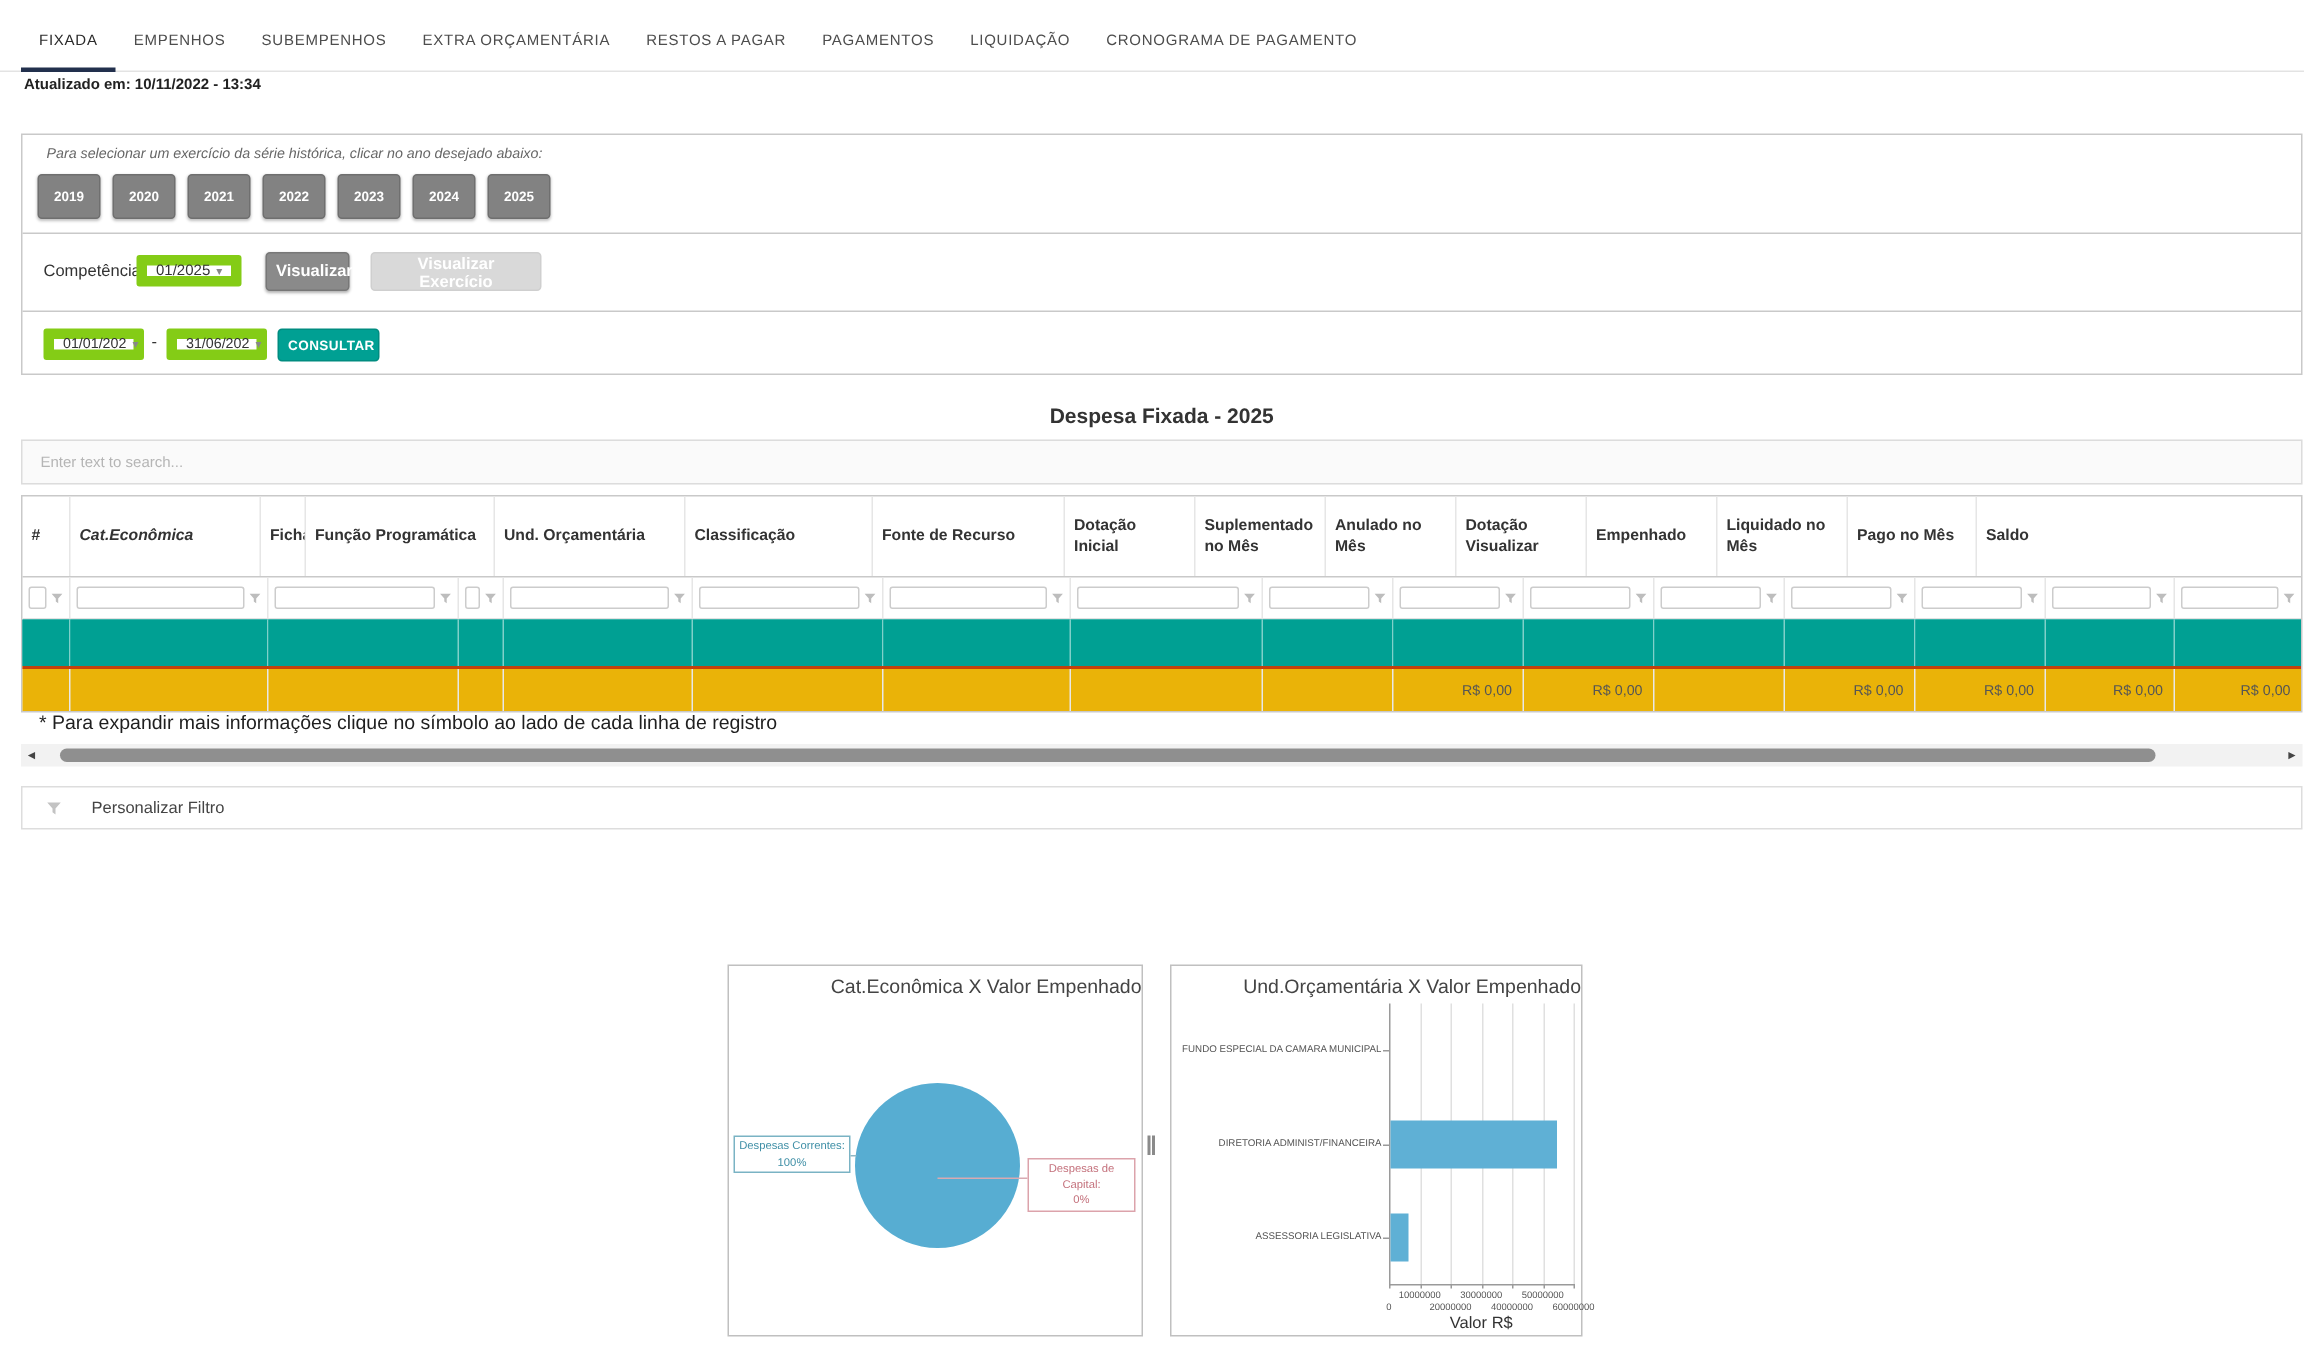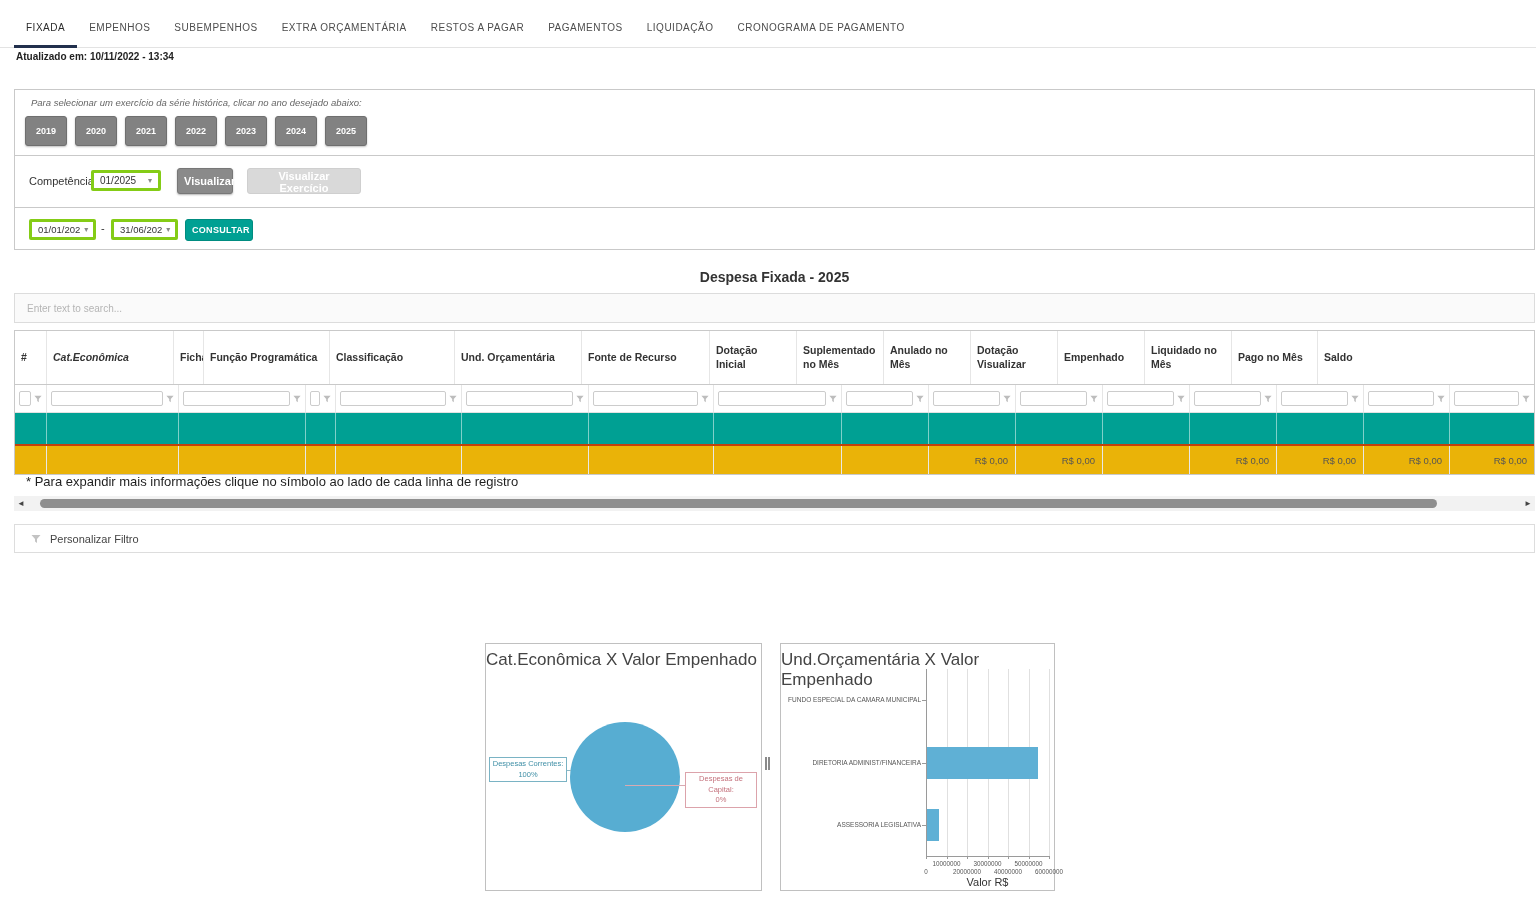--- a/index.html
+++ b/index.html
@@ -15,21 +15,21 @@
   .updated{position:absolute;left:16px;top:51px;font-size:10px;font-weight:bold;color:#222;}
 
   
   .panel{position:absolute;left:14px;top:89px;width:1521px;height:161px;border:1px solid #c9c9c9;box-sizing:border-box;background:#fff;}
   .sec-years{position:absolute;left:0;top:0;width:100%;height:66px;border-bottom:1px solid #c9c9c9;box-sizing:border-box;}
   .instruction{position:absolute;left:16px;top:7px;font-size:9.5px;font-style:italic;color:#666;}
   .years{position:absolute;left:10px;top:26px;display:flex;gap:8px;}
   .year-btn{width:42px;height:30px;background:#828282;border:1px solid #6f6f6f;border-radius:3px;color:#fff;font-weight:bold;font-size:9px;font-family:inherit;cursor:pointer;box-shadow:0 1px 2px rgba(0,0,0,.25);}
   .sec-comp{position:absolute;left:0;top:66px;width:100%;height:52px;border-bottom:1px solid #c9c9c9;box-sizing:border-box;}
   .comp-label{position:absolute;left:14px;top:19px;font-size:11px;color:#333;}
-  .select{border:3px solid #84cc16;border-radius:2px;background:#fff;display:flex;align-items:center;justify-content:space-between;font-size:10px;color:#333;padding:0 6px;box-sizing:border-box;cursor:pointer;}
+  .select{border:7px solid #84cc16;border-radius:2px;background:#fff;display:flex;align-items:center;justify-content:space-between;font-size:10px;color:#333;padding:0 6px;box-sizing:border-box;cursor:pointer;}
   .caret{color:#888;font-size:8px;margin-left:4px;}
   .comp-select{position:absolute;left:76px;top:14px;width:70px;height:21px;}
   .btn-gray{position:absolute;left:162px;top:12px;width:56px;height:26px;background:#8a8a8a;border:1px solid #777;border-radius:3px;color:#fff;font-weight:bold;font-size:11px;font-family:inherit;cursor:pointer;box-shadow:0 1px 2px rgba(0,0,0,.3);}
   .btn-light{position:absolute;left:232px;top:12px;width:114px;height:26px;background:#d9d9d9;border:1px solid #cfcfcf;border-radius:3px;color:#fff;font-weight:bold;font-size:11px;font-family:inherit;cursor:default;}
   .sec-dates{position:absolute;left:0;top:118px;width:100%;height:42px;}
   .date-select{position:absolute;top:11px;width:67px;height:21px;font-size:9.5px;}
   .date-from{left:14px;}
   .date-to{left:96px;}
   .dash{position:absolute;left:86px;top:14px;font-size:11px;color:#333;}
   .btn-teal{position:absolute;left:170px;top:11px;width:68px;height:22px;background:#00a093;border:1px solid #008c80;border-radius:3px;color:#fff;font-weight:bold;font-size:9px;letter-spacing:.3px;font-family:inherit;cursor:pointer;}
@@ -57,28 +57,28 @@
   .g-sumcell{height:28px;display:flex;align-items:center;justify-content:flex-end;padding:0 7px;font-size:9.5px;color:#555;border-right:1px solid #e8e8e8;}
 
   .grid-note{position:absolute;left:26px;top:474px;font-size:13px;color:#1f1f1f;}
 
   .hscroll{position:absolute;left:14px;top:496px;width:1521px;height:15px;background:#f2f2f2;}
   .hs-arrow{position:absolute;top:0;width:14px;height:15px;display:flex;align-items:center;justify-content:center;font-size:8px;color:#444;cursor:pointer;}
   .hs-arrow.left{left:0;}
   .hs-arrow.right{right:0;}
   .hs-thumb{position:absolute;left:26px;top:3px;width:1397px;height:9px;background:#8f8f8f;border-radius:5px;cursor:pointer;}
 
-  .pf-bar{position:absolute;left:14px;top:524px;width:1521px;height:29px;border:1px solid #ddd;box-sizing:border-box;display:flex;align-items:center;padding-left:16px;gap:9px;background:#fff;cursor:pointer;}
+  .pf-bar{position:absolute;left:14px;top:524px;width:1521px;height:29px;border:1px solid #ddd;box-sizing:border-box;display:flex;align-items:center;padding-left:16px;gap:20px;background:#fff;cursor:pointer;}
   .pf-label{font-size:11px;color:#444;}
 
   
   .chart-panel{position:absolute;top:643px;height:248px;border:1px solid #c0c0c0;background:#fff;box-sizing:border-box;}
   .pie-panel{left:485px;width:277px;}
   .bar-panel{left:780px;width:275px;}
-  .chart-title{position:absolute;top:6px;left:0;width:100%;text-align:left;font-size:17px;color:#444;}
+  .chart-title{position:absolute;top:6px;left:0;width:100%;text-align:right;font-size:13px;color:#444;}
   .pie{position:absolute;left:84px;top:78px;width:110px;height:110px;border-radius:50%;background:#57add2;}
   .pie-leader{position:absolute;height:1px;}
   .pl-left{left:80px;top:126px;width:5px;background:#8fb8c5;}
   .pl-right{left:139px;top:141px;width:61px;background:#d8aab2;}
   .pie-label{position:absolute;border:1px solid;background:#fff;font-size:7.5px;text-align:center;line-height:1.4;padding:1px 2px;box-sizing:border-box;}
   .pl0{left:3px;top:113px;width:78px;color:#3f8fa6;border-color:#7ab3c4;}
   .pl1{left:199px;top:128px;width:72px;color:#c4717c;border-color:#dca3ab;}
   .splitter{position:absolute;left:765px;top:757px;width:5px;height:13px;border-left:2px solid #8a8a8a;border-right:2px solid #8a8a8a;box-sizing:border-box;cursor:col-resize;}
 
   .bar-plot{position:absolute;left:145px;top:25px;width:123px;height:187px;border-left:1px solid #9a9a9a;border-bottom:1px solid #9a9a9a;box-sizing:content-box;}
@@ -149,22 +149,22 @@
   <div class="search-bar">
     <input class="search-input" placeholder="Enter text to search..." style="">
   </div>
 
   <div class="grid" id="grid">
       <div class="g-row g-header">
         <div class="g-cell g-hcell" style="width: 32px;">#</div>
         <div class="g-cell g-hcell" style="width: 127px; font-style: italic;">Cat.Econômica</div>
         <div class="g-cell g-hcell" style="width: 30px;">Ficha</div>
         <div class="g-cell g-hcell" style="width: 126px;">Função Programática</div>
+        <div class="g-cell g-hcell" style="width: 127px;">Und. Orçamentária</div>
         <div class="g-cell g-hcell" style="width: 125px;">Classificação</div>
-        <div class="g-cell g-hcell" style="width: 127px;">Und. Orçamentária</div>
         <div class="g-cell g-hcell" style="width: 128px;">Fonte de Recurso</div>
         <div class="g-cell g-hcell" style="width: 87px;">Dotação Inicial</div>
         <div class="g-cell g-hcell" style="width: 87px;">Suplementado no Mês</div>
         <div class="g-cell g-hcell" style="width: 87px;">Anulado no Mês</div>
         <div class="g-cell g-hcell" style="width: 87px;">Dotação Visualizar</div>
         <div class="g-cell g-hcell" style="width: 87px;">Empenhado</div>
         <div class="g-cell g-hcell" style="width: 87px;">Liquidado no Mês</div>
         <div class="g-cell g-hcell" style="width: 86px;">Pago no Mês</div>
         <div class="g-cell g-hcell" style="width: 86px; flex: 1 1 0%;">Saldo</div>
       </div>

